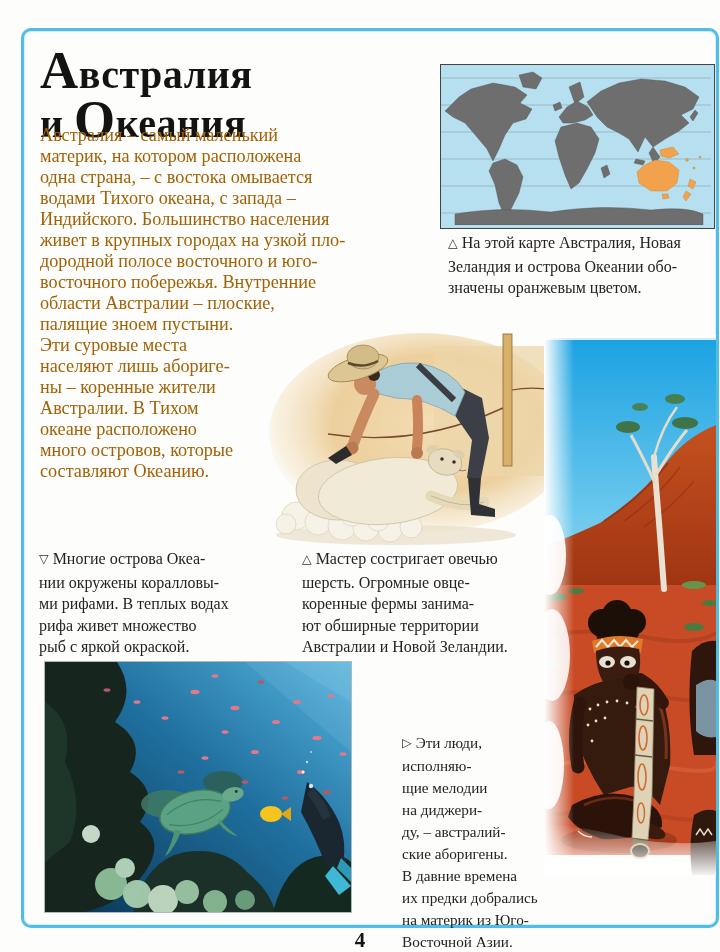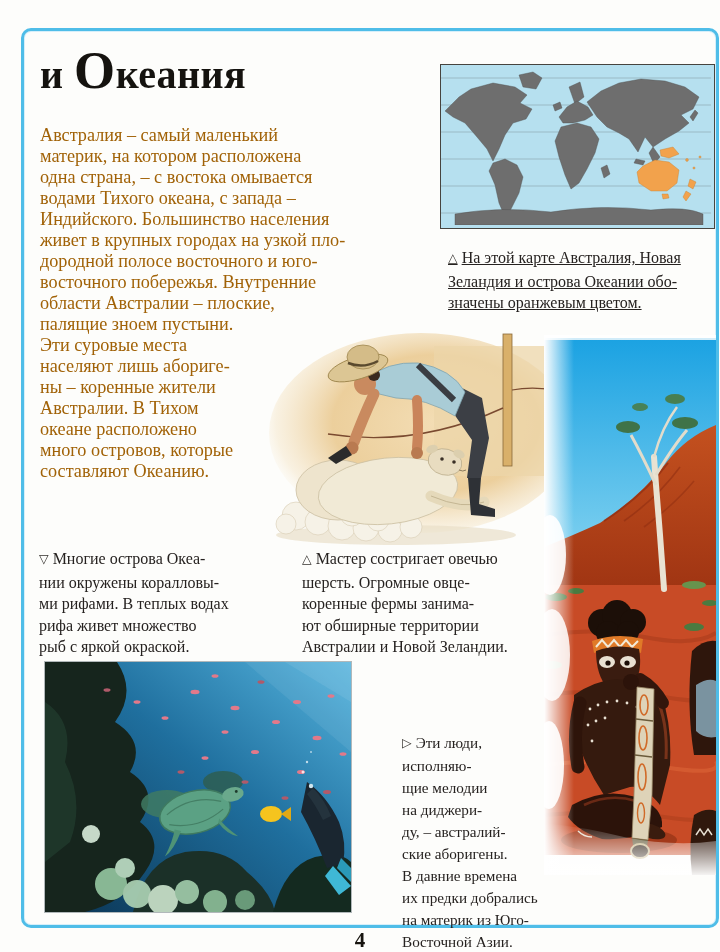--- a/index.html
+++ b/index.html
@@ -21,21 +21,21 @@
     font-size:40px;line-height:44px;letter-spacing:.5px;color:#15130f;}
   .title .cap{display:inline-block;}
   .title .cap::first-letter{font-size:1.32em;}
   
   .body-text{position:absolute;left:40px;top:125px;width:390px;
     font-size:18.2px;line-height:21px;white-space:pre-line;color:#a16207;}
   
   .caption{position:absolute;font-size:16px;line-height:21.6px;color:#262220;}
   .caption .lines{white-space:pre-line;}
   .caption .marker{font-size:12.5px;position:relative;top:-1.5px;padding-right:4px;color:#33302c;}
-  .cap-map{left:448px;top:247px;width:262px;text-decoration:underline;}
+  .cap-map{left:448px;top:232px;width:262px;}
   .cap-reef{left:39px;top:548px;width:240px;}
   .cap-shear{left:302px;top:548px;width:268px;}
   .cap-abo{left:402px;top:732px;width:160px;font-size:15.2px;line-height:22px;}
   
   .map-fig{position:absolute;left:440px;top:64px;width:273px;height:163px;
     border:1.5px solid #46443f;background:var(--map_sea,#b6e0ef);}
   .map-fig svg{display:block;}
   .sea{fill:var(--map_sea,#b6e0ef);}
   .land{fill:var(--map_land,#6e6e6e);stroke:#4f4f4f;stroke-width:.4;}
   .hl{fill:var(--map_highlight,#f2a24c);stroke:#c77f2e;stroke-width:.4;}
@@ -46,20 +46,21 @@
   .abo-fig{position:absolute;left:544px;top:335px;width:172px;height:540px;}
   .page-number{position:absolute;left:0;top:928px;width:720px;text-align:center;
     font-size:21px;font-weight:bold;color:#17140f;}
 </style>
 </head>
 <body>
 
 <div class="page-frame"></div>
 
 <div class="title">
+  <div class="title-line"><span class="cap">Австралия</span></div>
   <div class="title-line"><span>и</span> <span class="cap">Океания</span></div>
 </div>
 
 <div class="body-text">Австралия – самый маленький
 материк, на котором расположена
 одна страна, – с востока омывается
 водами Тихого океана, с запада –
 Индийского. Большинство населения
 живет в крупных городах на узкой пло-
 дородной полосе восточного и юго-

